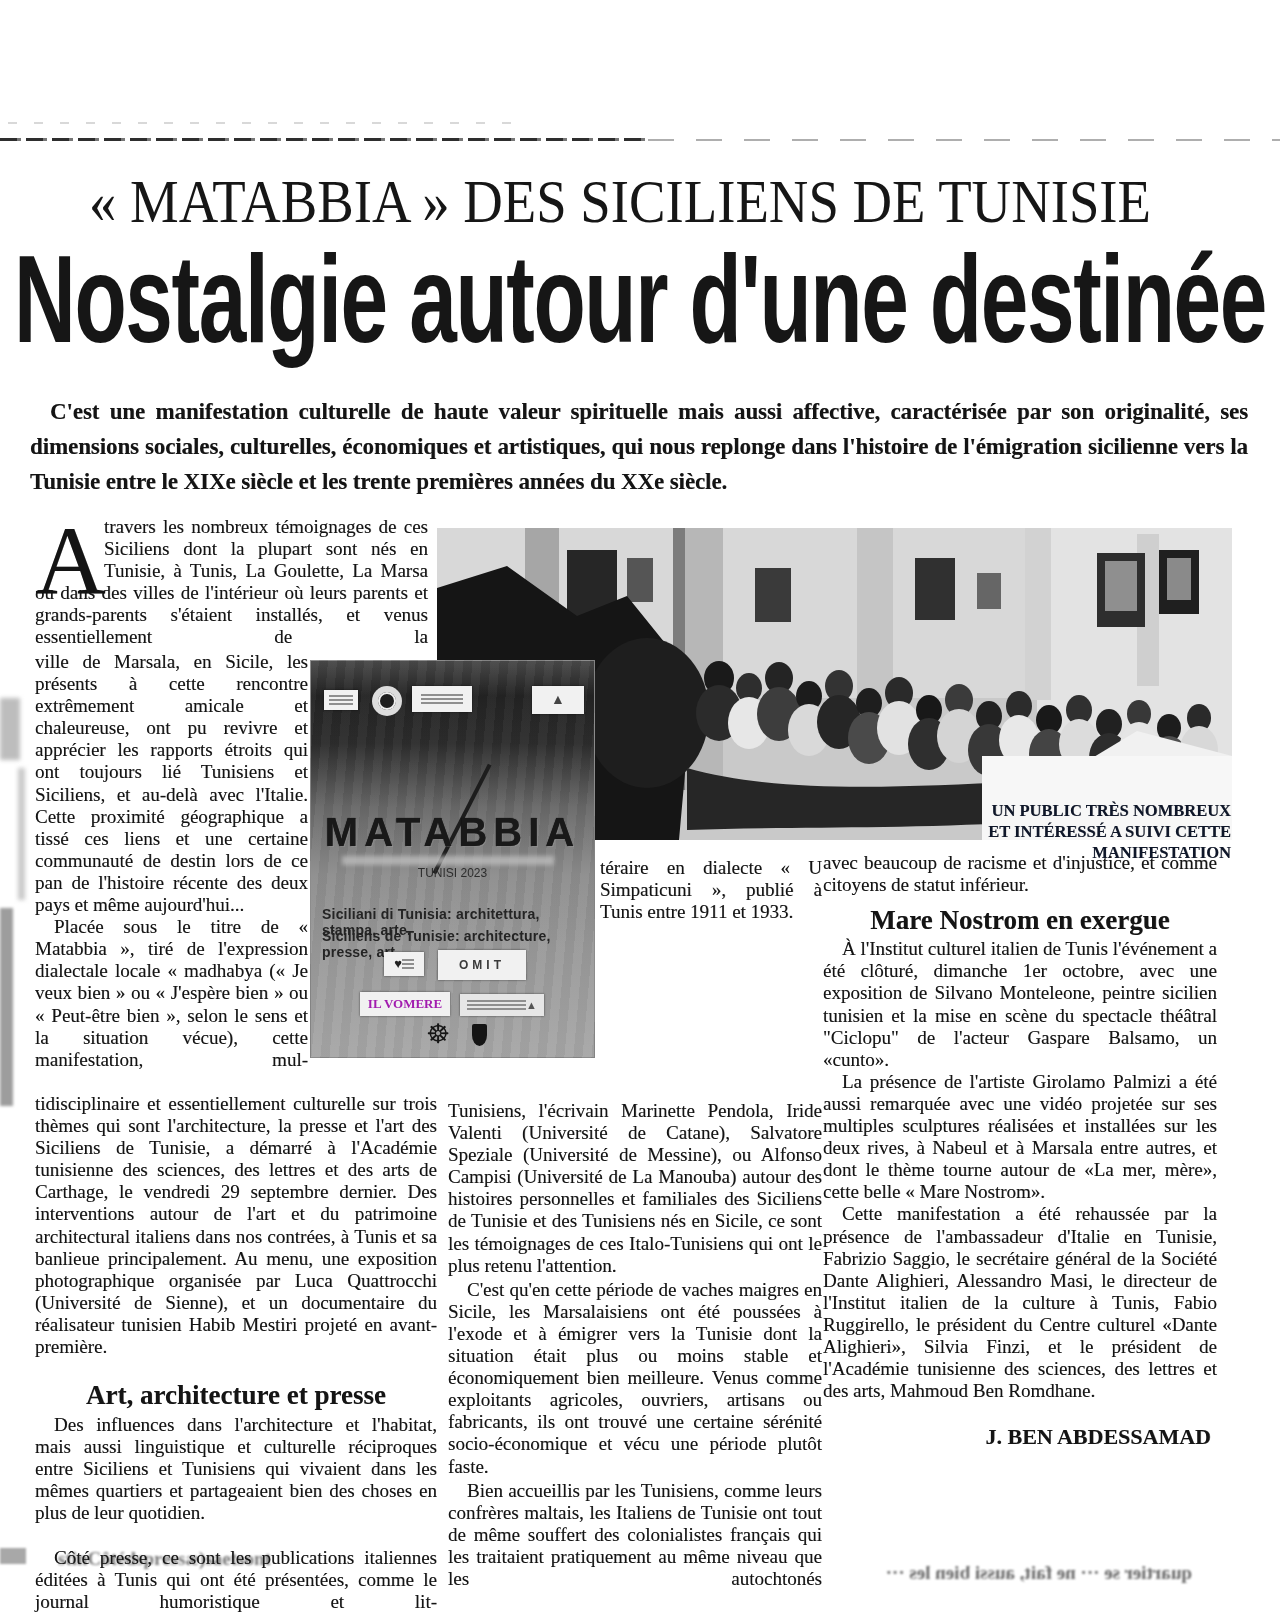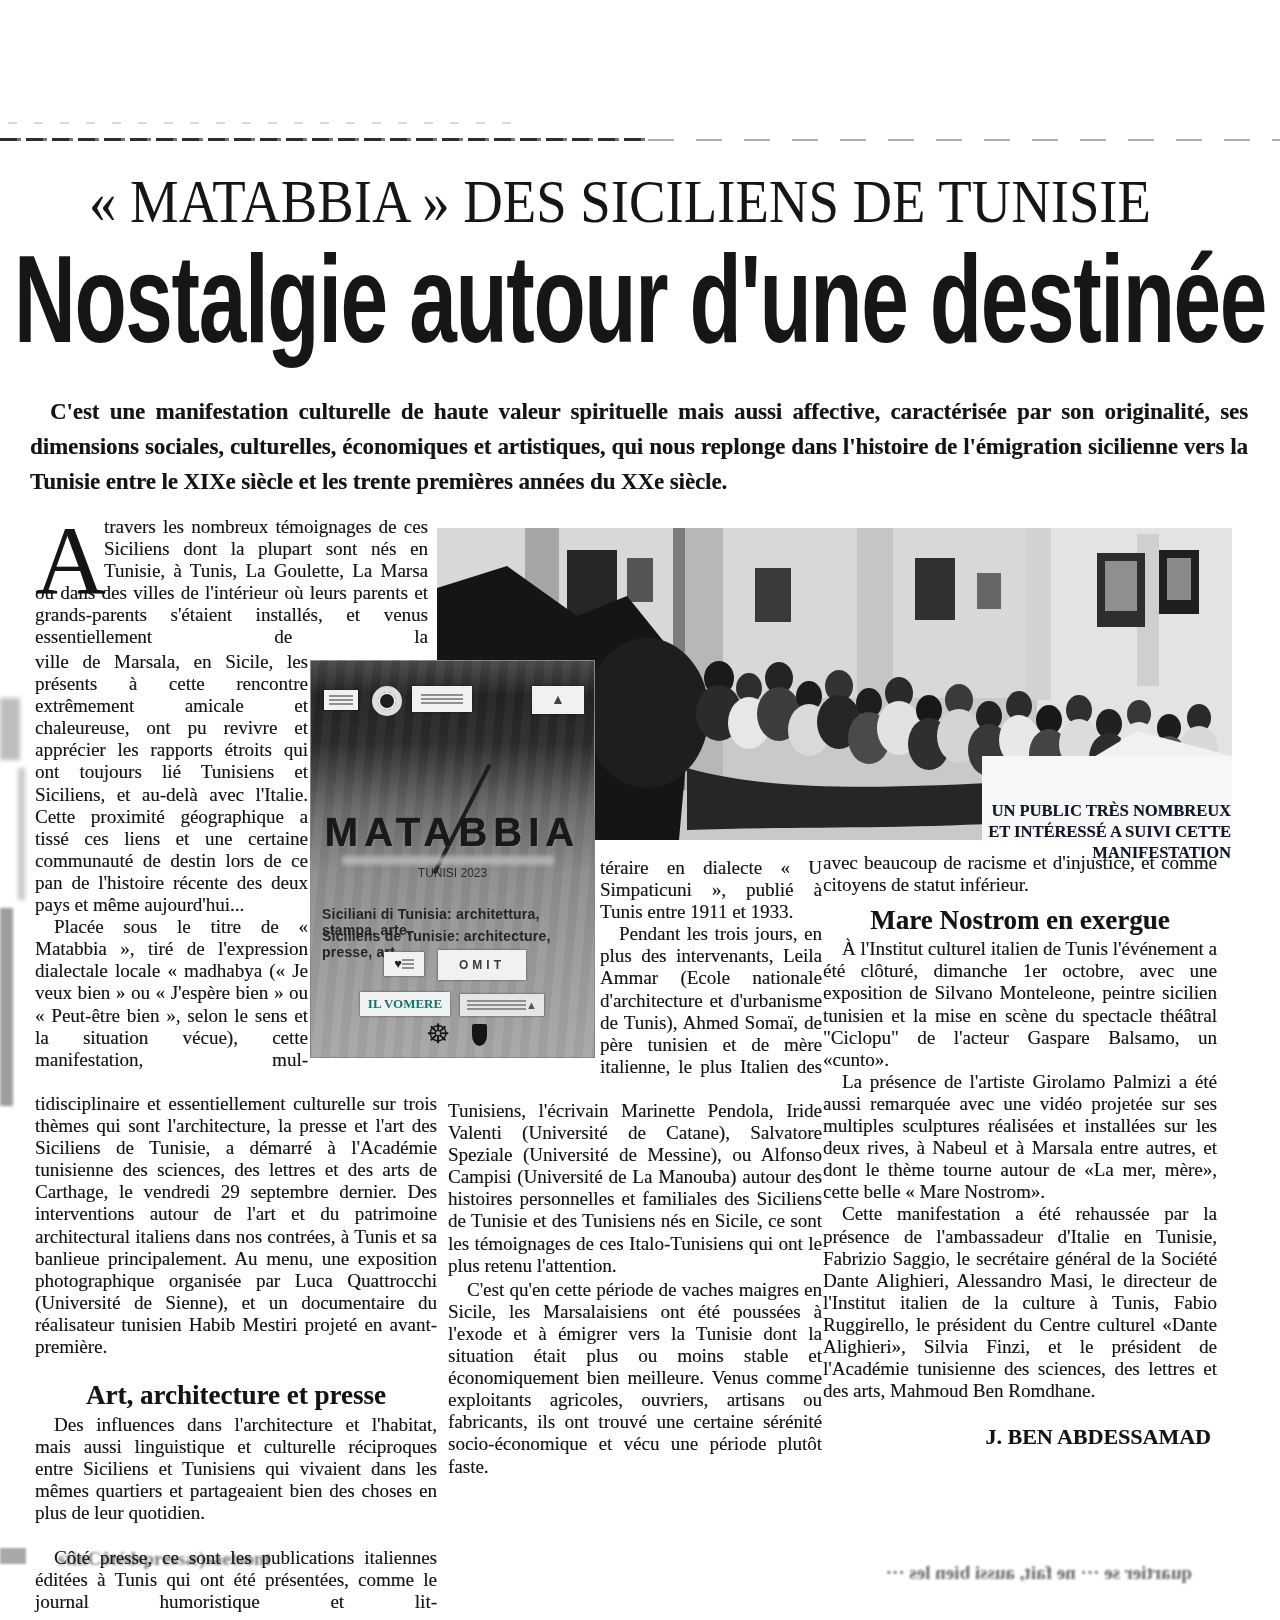--- a/index.html
+++ b/index.html
@@ -73,21 +73,21 @@
          transform:rotate(27deg);}
   .streak{position:absolute;left:32px;top:196px;width:212px;height:9px;background:#bcbcbc;
           filter:blur(2px);opacity:.8;}
   .poster-sub{position:absolute;left:0;right:0;top:206px;text-align:center;font-size:12px;
               color:#2d2d2d;filter:blur(.4px);font-family:"Liberation Sans",sans-serif;}
   .tagline{position:absolute;left:12px;right:8px;font-family:"Liberation Sans",sans-serif;
            font-weight:bold;font-size:14px;color:#242424;filter:blur(.35px);letter-spacing:.2px;}
   .tag1{top:246px;} .tag2{top:268px;}
   .logo-omit{font-family:"Liberation Sans",sans-serif;font-weight:bold;font-size:12px;
              letter-spacing:4px;color:#3a3a3a;}
-  .logo-vomere{font-family:"Liberation Serif",serif;font-weight:bold;font-size:13px;color:#0f766e;}
+  .logo-vomere{font-family:"Liberation Serif",serif;font-weight:bold;font-size:13px;color:#a21caf;}
   .cog{position:absolute;left:116px;top:358px;font-size:27px;color:#161616;}
   .shield{position:absolute;left:162px;top:364px;width:15px;height:22px;background:#151515;
           border-radius:2px 2px 50% 50%;}
   
   .overprint{left:58px;top:1548px;width:360px;font-size:19px;font-weight:bold;color:#222;
              filter:blur(1px);opacity:.6;white-space:nowrap;}
   .bleed-r{left:846px;top:1562px;width:346px;font-size:19px;font-weight:bold;color:#333;
            transform:scaleX(-1);filter:blur(.8px);opacity:.75;white-space:nowrap;}
 </style>
 </head>
@@ -236,25 +236,25 @@
   <div class="abs colL-sub ink">Art, architecture et presse</div>
   <div class="abs body-txt ink colL4">
     <p class="ind">Des influences dans l'architecture et l'habitat, mais aussi linguistique et culturelle réciproques entre Siciliens et Tunisiens qui vivaient dans les mêmes quartiers et partageaient bien des choses en plus de leur quotidien.</p>
   </div>
   <div class="abs body-txt ink colL5">
     <p class="ind jlast">Côté presse, ce sont les publications italiennes éditées à Tunis qui ont été présentées, comme le journal humoristique et lit-</p>
   </div>
 
   <div class="abs body-txt ink colM1">
     <p>téraire en dialecte « U Simpaticuni », publié à Tunis entre 1911 et 1933.</p>
-    <p class="ind jlast">Pendant les trois jours, en plus des intervenants, Leila Ammar (Ecole nationale d'architecture et d'urbanisme de Tunis), Ahmed Somaï, de père tunisien et de mère italienne, le plus Italien des</p>
   </div>
   <div class="abs body-txt ink colM2">
     <p>Tunisiens, l'écrivain Marinette Pendola, Iride Valenti (Université de Catane), Salvatore Speziale (Université de Messine), ou Alfonso Campisi (Université de La Manouba) autour des histoires personnelles et familiales des Siciliens de Tunisie et des Tunisiens nés en Sicile, ce sont les témoignages de ces Italo-Tunisiens qui ont le plus retenu l'attention.</p>
     <p class="ind sp">C'est qu'en cette période de vaches maigres en Sicile, les Marsalaisiens ont été poussées à l'exode et à émigrer vers la Tunisie dont la situation était plus ou moins stable et économiquement bien meilleure. Venus comme exploitants agricoles, ouvriers, artisans ou fabricants, ils ont trouvé une certaine sérénité socio-économique et vécu une période plutôt faste.</p>
+    <p class="ind jlast sp">Bien accueillis par les Tunisiens, comme leurs confrères maltais, les Italiens de Tunisie ont tout de même souffert des colonialistes français qui les traitaient pratiquement au même niveau que les autochtonés</p>
   </div>
 
   <div class="abs body-txt ink colR">
     <p>avec beaucoup de racisme et d'injustice, et comme citoyens de statut inférieur.</p>
     <div class="colR-sub ink">Mare Nostrom en exergue</div>
     <p class="ind">À l'Institut culturel italien de Tunis l'événement a été clôturé, dimanche 1er octobre, avec une exposition de Silvano Monteleone, peintre sicilien tunisien et la mise en scène du spectacle théâtral "Ciclopu" de l'acteur Gaspare Balsamo, un «cunto».</p>
     <p class="ind">La présence de l'artiste Girolamo Palmizi a été aussi remarquée avec une vidéo projetée sur ses multiples sculptures réalisées et installées sur les deux rives, à Nabeul et à Marsala entre autres, et dont le thème tourne autour de «La mer, mère», cette belle « Mare Nostrom».</p>
     <p class="ind">Cette manifestation a été rehaussée par la présence de l'ambassadeur d'Italie en Tunisie, Fabrizio Saggio, le secrétaire général de la Société Dante Alighieri, Alessandro Masi, le directeur de l'Institut italien de la culture à Tunis, Fabio Ruggirello, le président du Centre culturel «Dante Alighieri», Silvia Finzi, et le président de l'Académie tunisienne des sciences, des lettres et des arts, Mahmoud Ben Romdhane.</p>
     <div class="byline">J. BEN ABDESSAMAD</div>
   </div>

